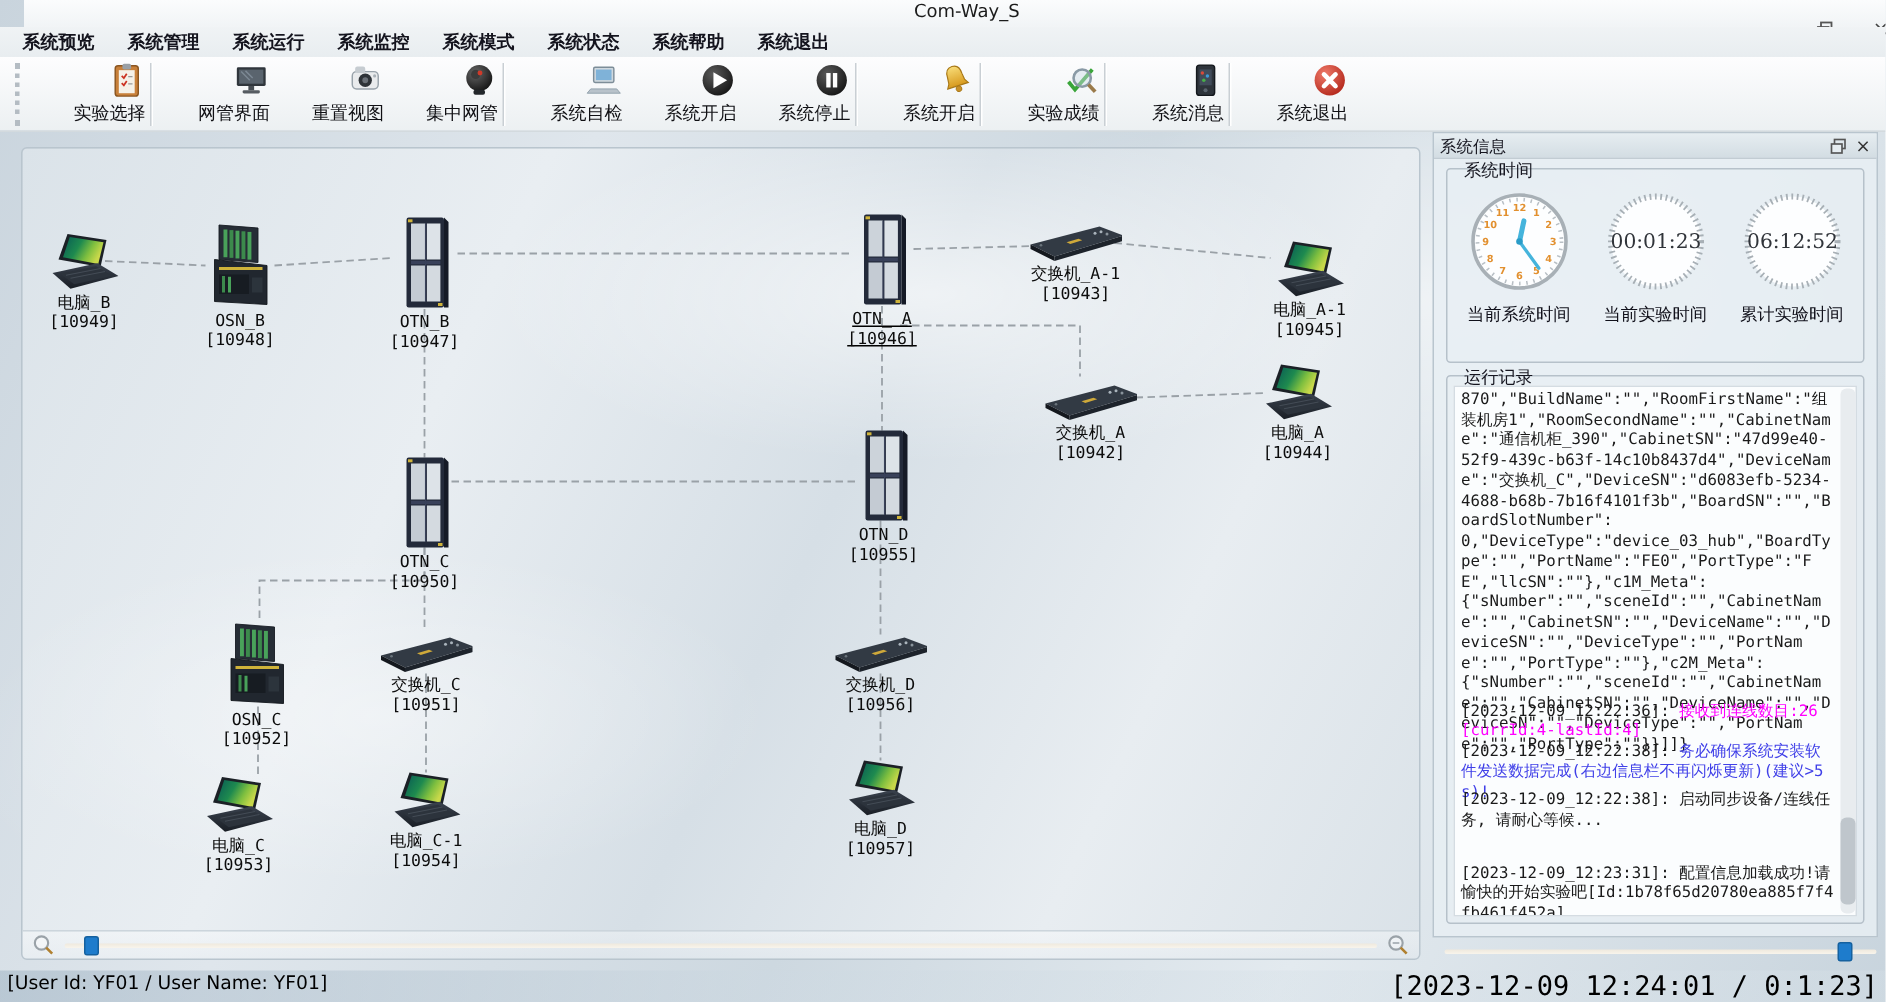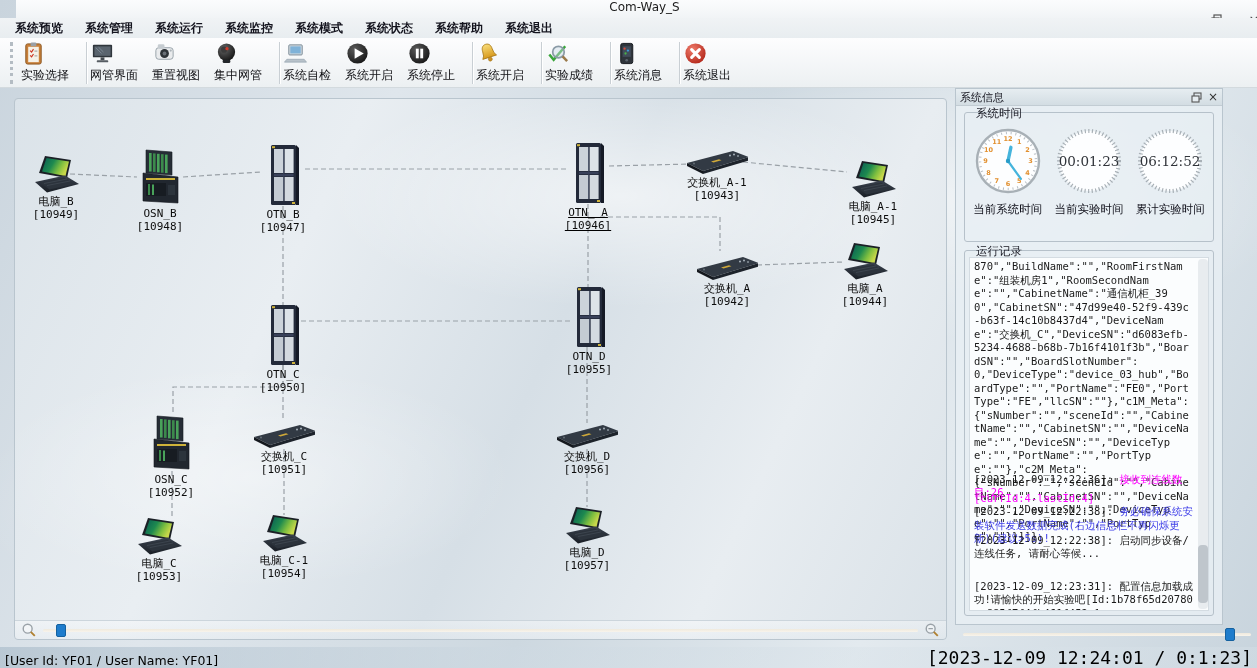--- a/index.html
+++ b/index.html
@@ -23,22 +23,22 @@
   .close-glyph { font-size:13px; line-height:10px; }
   
   .menubar { position:absolute; left:0; top:18px; width:100%; height:20px;
     background:linear-gradient(#f0f3f5,#e8edf0); display:flex; align-items:center; padding-left:4px; }
   .menu-item { font-size:12px; font-weight:600; color:#14141e; padding:2px 11px; }
   
   .toolbar { position:absolute; left:0; top:38px; width:100%; height:50px;
     background:linear-gradient(#fdfdfe,#ecf0f2); border-bottom:1px solid #d3dade;
     display:flex; align-items:center; padding-left:10px; }
   .tb-grip { width:3px; height:42px; border-left:3px dotted #b4bcc3; margin-right:8px; }
-  .tb-btn { width:62px; height:46px; display:flex; flex-direction:column; align-items:flex-start;
-    justify-content:center; }
+  .tb-btn { width:62px; height:46px; display:flex; flex-direction:column; align-items:flex-end;
+    justify-content:center;margin-left:14px; }
   .tb-btn svg { width:25px; height:25px; }
   .tb-label { font-size:12px; color:#101014; margin-top:1px; white-space:nowrap; }
   .tb-sep { width:1px; height:42px; background:#c9cfd4; box-shadow:1px 0 0 #fff; margin:0 3px; }
   
   .canvas-panel { position:absolute; left:14px; top:98px; width:933px; height:542px;
     border:1px solid #b9c5ce; border-radius:4px;
     background:
       radial-gradient(ellipse 420px 160px at 65% 18%, rgba(255,255,255,.6), transparent 70%),
       radial-gradient(ellipse 380px 160px at 25% 70%, rgba(255,255,255,.4), transparent 70%),
       linear-gradient(115deg,#dbe3e9 0%,#e9eef2 30%,#d6dfe6 55%,#e8edf1 78%,#dae2e8 100%);
@@ -51,21 +51,21 @@
   .node-label { font-size:11px; line-height:13px; color:#0c0c0c; margin-top:2px;
     font-family:"DejaVu Sans Mono","Liberation Mono",monospace; }
   .zoom-row { position:absolute; left:0; bottom:0; width:100%; height:19px;
     border-top:1px solid #ccd5dc; display:flex; align-items:center; padding:0 6px;
     background:linear-gradient(rgba(255,255,255,.35),rgba(235,240,244,.35)); }
   .zoom-track { flex:1; height:3px; margin:0 6px; position:relative;
     background:linear-gradient(#efe9dd,#f8f4ec); border-radius:2px; }
   .zoom-thumb { position:absolute; top:-5px; width:10px; height:13px; background:#1e7ccc;
     border:1px solid #15619f; border-radius:2px; }
   
-  .side-panel { position:absolute; left:955px; top:88px; width:268px; height:537px;
+  .side-panel { position:absolute; left:955px; top:88px; width:297px; height:537px;
     border:1px solid #b9c5ce; background:rgba(232,239,243,.85); display:flex; flex-direction:column; }
   .panel-header { height:17px; background:linear-gradient(#e6edf1,#d3dde3);
     border-bottom:1px solid #c2ccd3; display:flex; align-items:center; padding:0 4px;
     font-size:11px; color:#15151f; }
   .panel-header .ph-icons { margin-left:auto; display:flex; gap:6px; align-items:center; }
   .ph-x { font-size:12px; color:#333; line-height:10px; }
   .groupbox { border:1px solid #b6c1ca; border-radius:3px; margin:6px 8px 2px; position:relative;
     padding-top:10px; }
   .group-title { position:absolute; top:-7px; left:8px; font-size:11.5px; color:#15151f;
     background:transparent; padding:0 3px; }
@@ -81,21 +81,21 @@
   .log-line { font-family:"DejaVu Sans Mono","Liberation Mono",monospace; font-size:10.5px;
     line-height:13.5px; white-space:pre-wrap; word-break:break-all; min-height:13.5px; }
   .log-scroll { position:absolute; right:5px; top:8px; bottom:6px; width:10px;
     background:#e8ecef; border-radius:4px; }
   .log-thumb { position:absolute; left:0; bottom:6px; width:10px; height:58px;
     background:#bfc6cc; border-radius:4px; }
   .panel-slider { position:absolute; left:963px; top:627px; width:288px; height:14px; }
   .panel-slider .zoom-track { position:absolute; left:0; right:0; top:6px; margin:0; }
   
   .statusbar { position:absolute; left:0; bottom:0; width:100%; height:21px;
-    display:flex; align-items:flex-end; justify-content:space-between; padding:0 5px;
+    display:flex; align-items:flex-start; justify-content:space-between; padding:0 5px;
     font-size:12.5px; color:#000;
     background:linear-gradient(90deg,rgba(160,180,196,.55),rgba(205,217,226,.35) 40%,rgba(222,231,237,.25)); }
   .statusbar .sb-right { font-family:"DejaVu Sans Mono","Liberation Mono",monospace; font-size:18px; }
 </style>
 </head>
 <body>
 
 <svg width="0" height="0" style="position:absolute" aria-hidden="true">
   <defs>
     <linearGradient id="gScreen" x1="0" y1="0" x2="1" y2="0.4">

